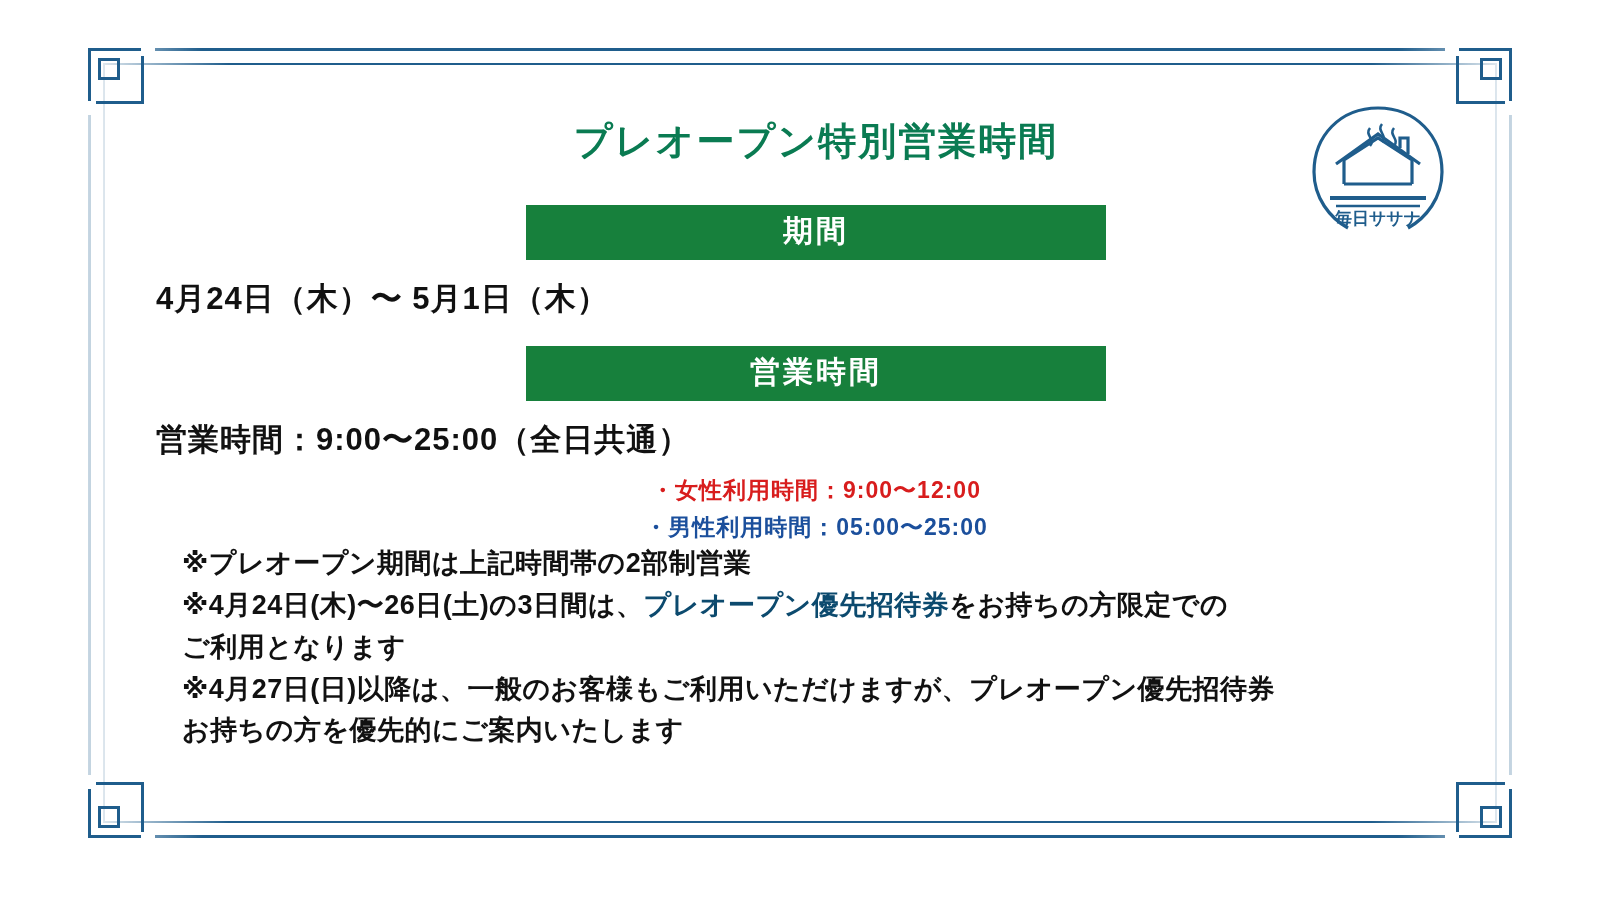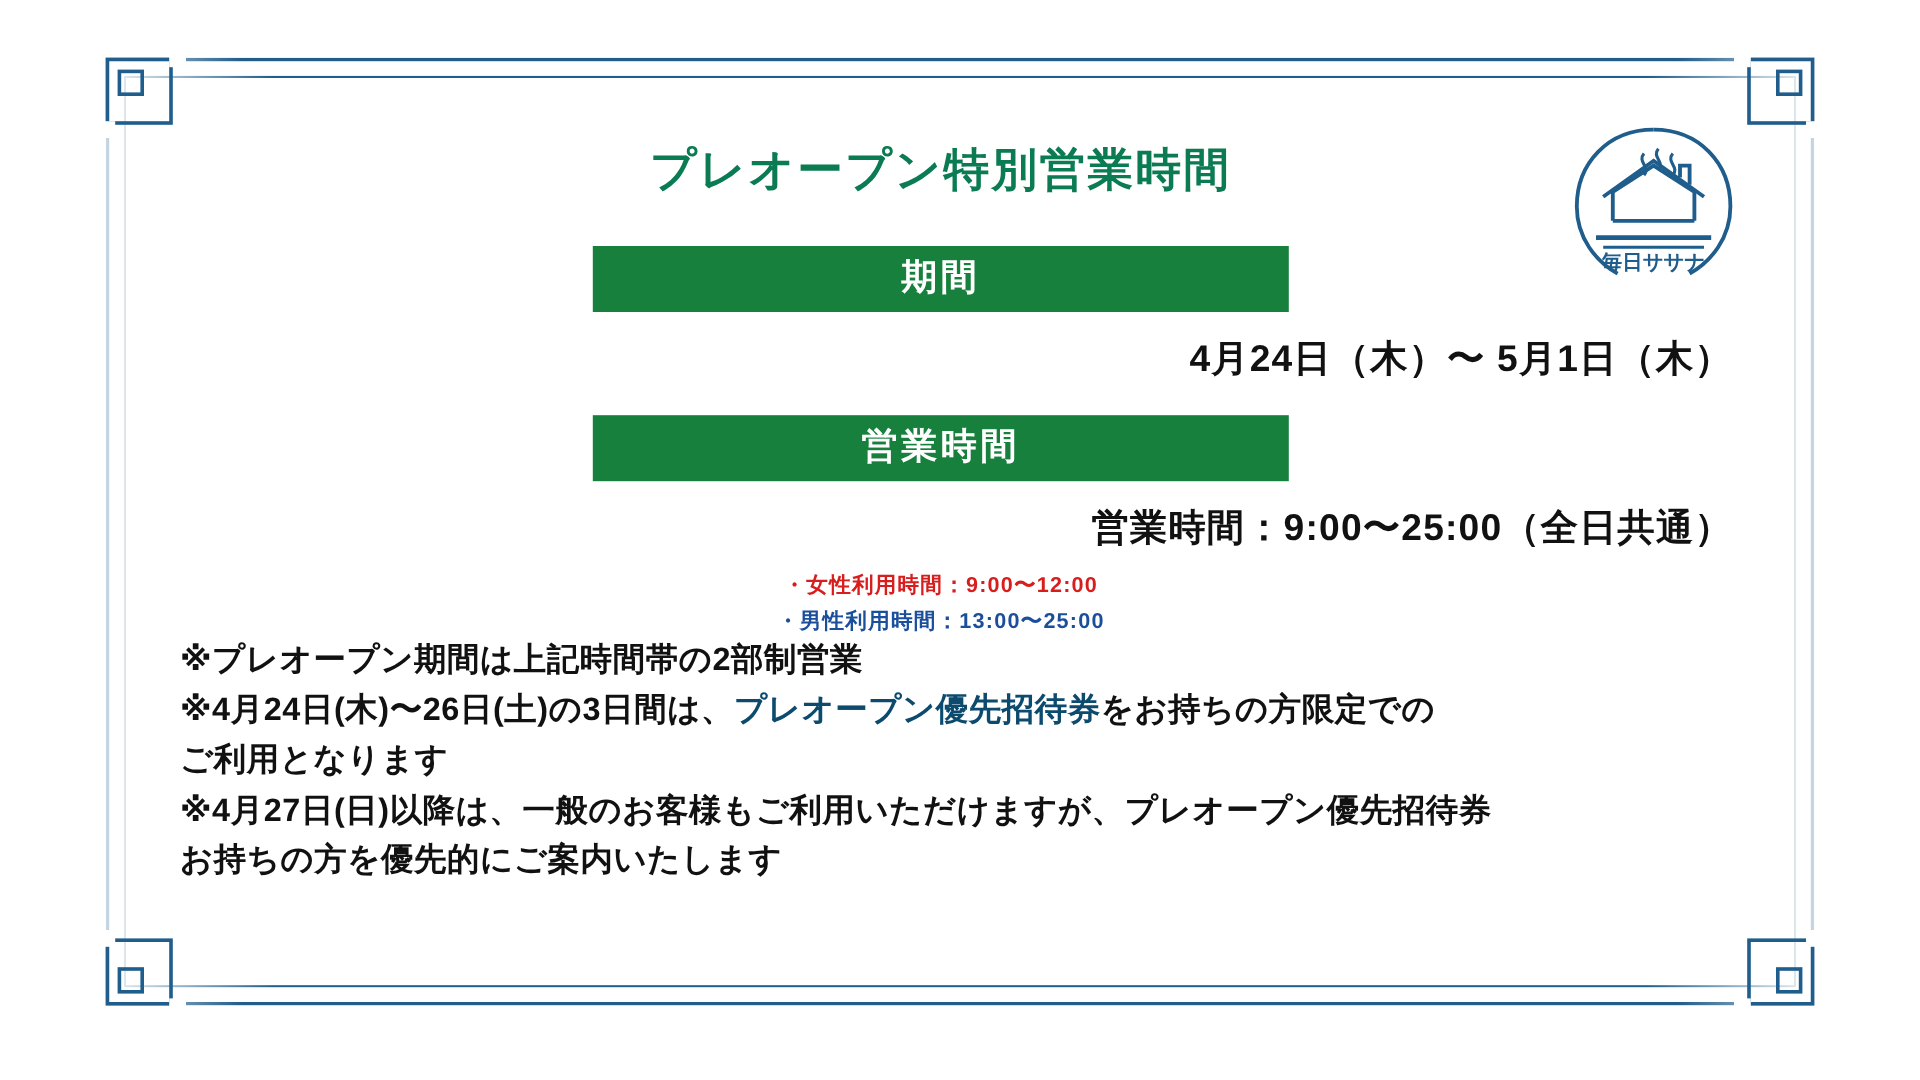--- a/index.html
+++ b/index.html
@@ -88,21 +88,21 @@
     position: absolute;
     right: 148px;
     top: 98px;
     width: 148px;
     height: 150px;
   }
 
   
   .content {
     position: absolute;
-    left: 124px;
+    left: 156px;
     top: 90px;
     width: 1320px;
   }
 
   .title {
     text-align: center;
     color: #0a7b52;
     font-size: 38px;
     font-weight: bold;
     letter-spacing: 2px;
@@ -118,31 +118,31 @@
     font-weight: bold;
     text-align: center;
     letter-spacing: 3px;
     padding: 6px 0 8px 0;
     box-sizing: border-box;
   }
   .band-period { margin-top: 38px; }
   .band-hours  { margin-top: 26px; }
 
   .line-center {
-    text-align: right;
+    text-align: left;
     font-size: 31px;
     font-weight: bold;
     color: #111111;
     margin-top: 18px;
     letter-spacing: 1px;
   }
 
   .sub-line {
     text-align: center;
-    font-size: 18px;
+    font-size: 23px;
     font-weight: bold;
     margin-top: 14px;
     letter-spacing: 1px;
   }
   .sub-women { color: #d81d1d; }
   .sub-men   { color: #1b4f9c; margin-top: 6px; }
 
   .notes {
     margin-left: 26px;
     font-size: 27px;
@@ -216,21 +216,21 @@
     <div class="band band-period">期間</div>
 
     <div class="line-center">4月24日（木）〜 5月1日（木）</div>
 
     <div class="band band-hours">営業時間</div>
 
     <div class="line-center">営業時間：9:00〜25:00（全日共通）</div>
 
     <div class="sub-line sub-women">・女性利用時間：9:00〜12:00</div>
 
-    <div class="sub-line sub-men">・男性利用時間：13:00〜25:00</div>
+    <div class="sub-line sub-men">・男性利用時間：05:00〜25:00</div>
 
     <div class="notes">
       <div class="note-row">※プレオープン期間は上記時間帯の2部制営業</div>
       <div class="note-row"><span>※4月24日(木)〜26日(土)の3日間は、</span><span class="hl">プレオープン優先招待券</span><span>をお持ちの方限定での</span></div>
       <div class="note-row">ご利用となります</div>
       <div class="note-row">※4月27日(日)以降は、一般のお客様もご利用いただけますが、プレオープン優先招待券</div>
       <div class="note-row">お持ちの方を優先的にご案内いたします</div>
     </div>
 
   </div>

